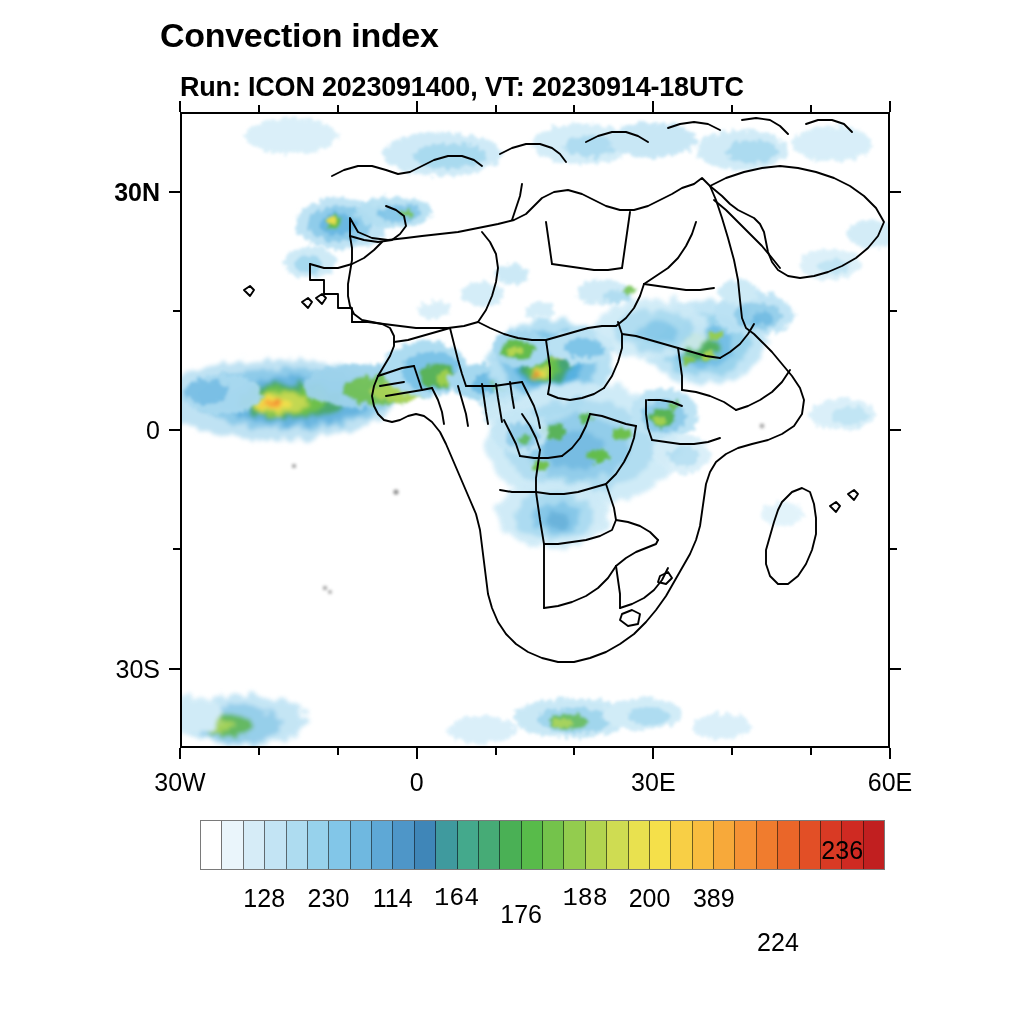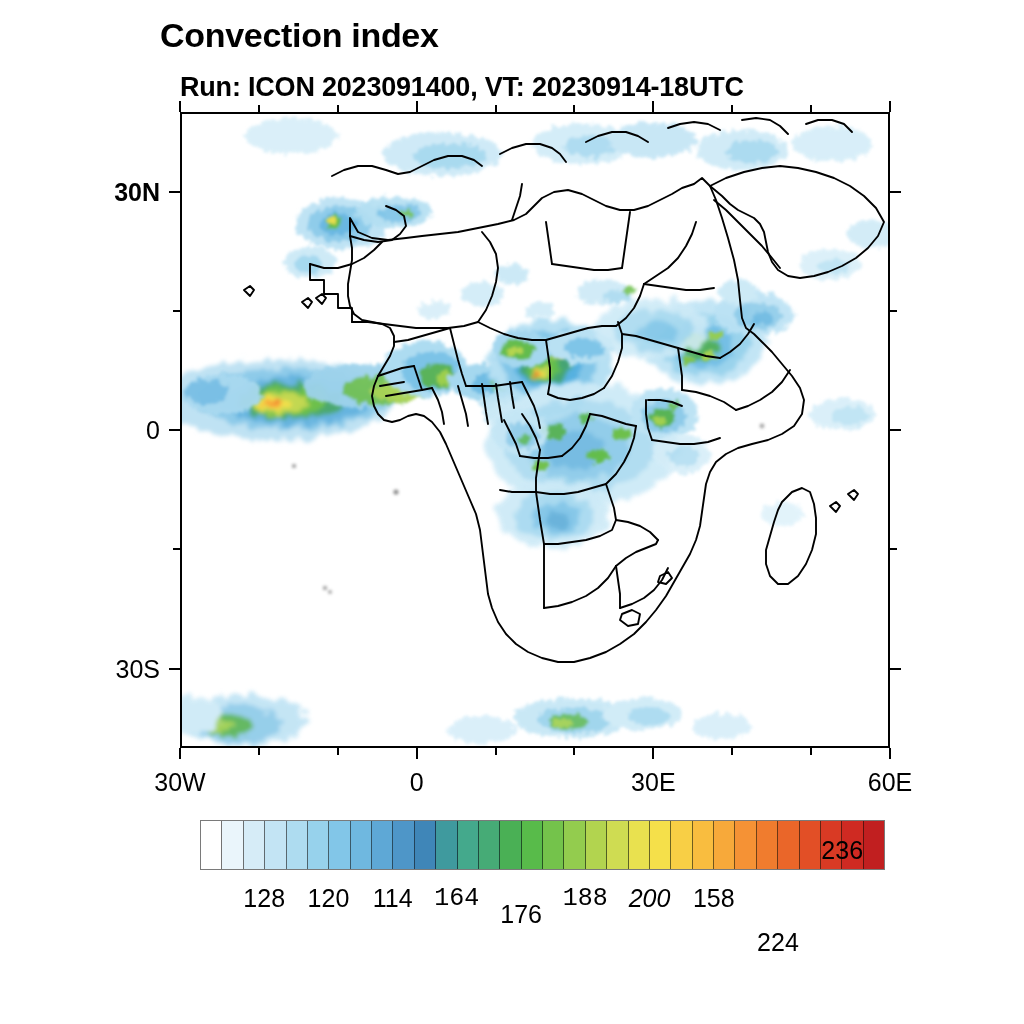--- a/index.html
+++ b/index.html
@@ -474,24 +474,24 @@
       <div class="cell" style="background: rgb(245, 146, 53);"></div>
       <div class="cell" style="background: rgb(240, 124, 46);"></div>
       <div class="cell" style="background: rgb(234, 102, 41);"></div>
       <div class="cell" style="background: rgb(226, 79, 38);"></div>
       <div class="cell" style="background: rgb(217, 58, 36);"></div>
       <div class="cell" style="background: rgb(207, 42, 34);"></div>
       <div class="cell" style="background: rgb(193, 31, 32);"></div>
     </div>
   <div id="cblabels">
       <div class="cblab" style="left: 264.219px; top: 884px;">128</div>
-      <div class="cblab" style="left: 328.438px; top: 884px;">120</div>
+      <div class="cblab" style="left: 328.438px; top: 884px;">230</div>
       <div class="cblab" style="left: 392.656px; top: 884px;">114</div>
       <div class="cblab" style="left: 456.875px; top: 884px; font-family: Liberation Mono, monospace;">164</div>
       <div class="cblab" style="left: 521.094px; top: 884px; margin-top: 16px;">176</div>
       <div class="cblab" style="left: 585.312px; top: 884px; font-family: Liberation Mono, monospace;">188</div>
-      <div class="cblab" style="left: 649.531px; top: 884px; font-style: italic;">200</div>
-      <div class="cblab" style="left: 713.75px; top: 884px;">158</div>
+      <div class="cblab" style="left: 649.531px; top: 884px;">200</div>
+      <div class="cblab" style="left: 713.75px; top: 884px;">389</div>
       <div class="cblab" style="left: 777.969px; top: 928px;">224</div>
       <div class="cblab" style="left: 842.188px; top: 836px;">236</div>
     </div>
 
 </div>
 
 </body></html>

